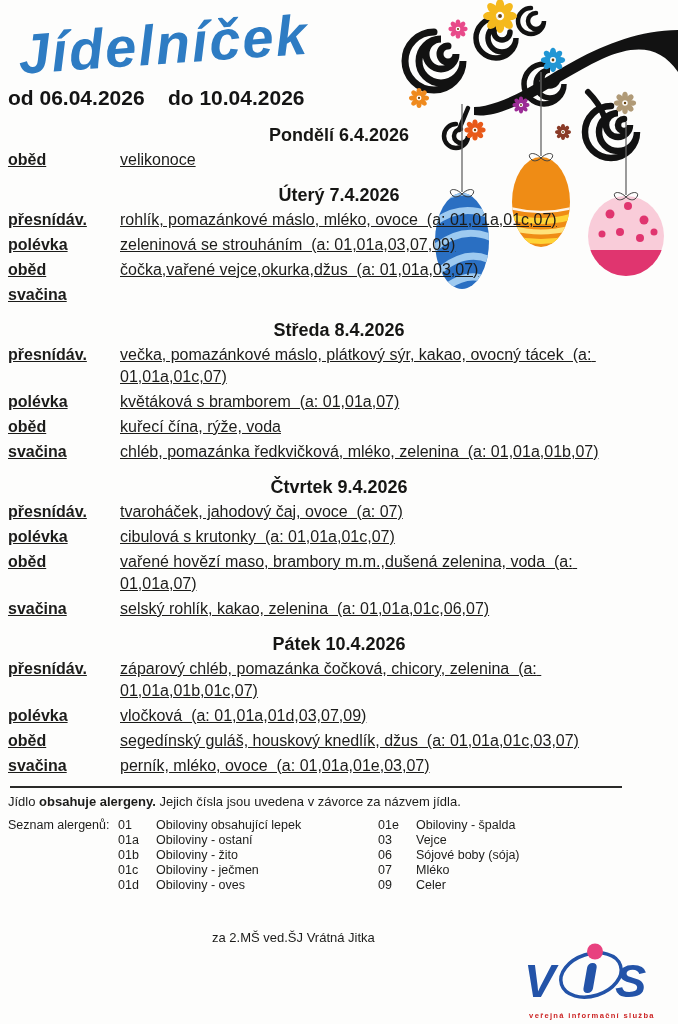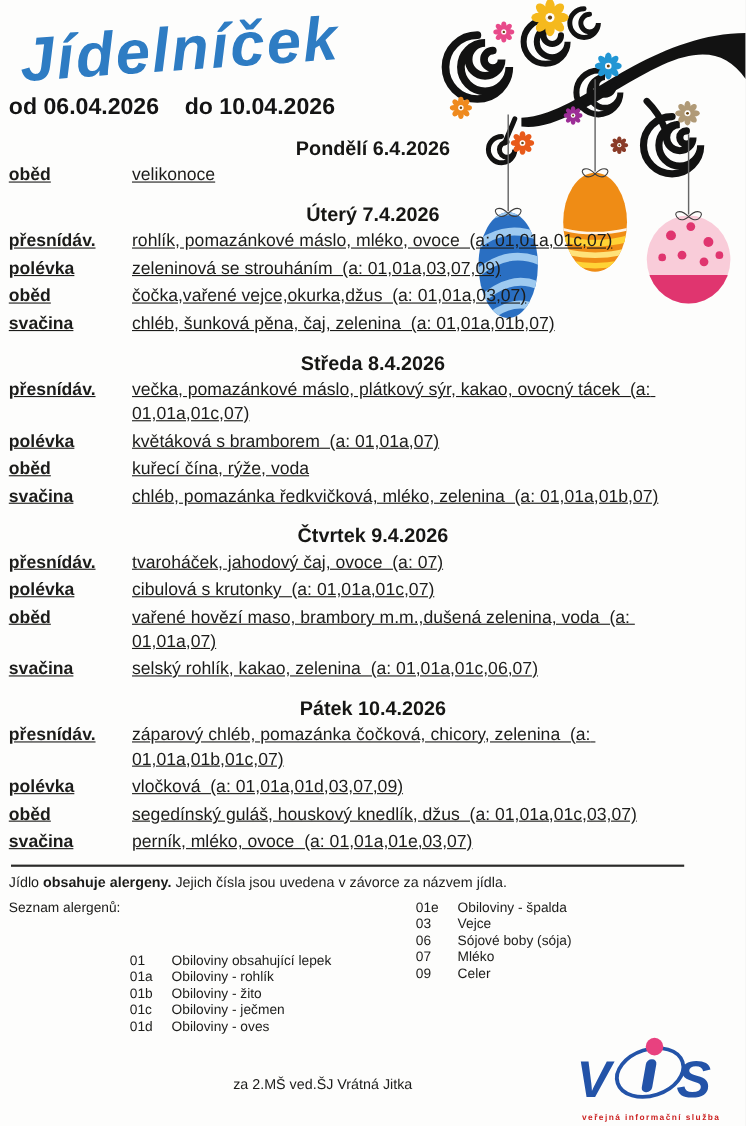--- a/index.html
+++ b/index.html
@@ -27,21 +27,21 @@
   .day:first-child{margin-top:0;}
   .day-title{font-size:18px;font-weight:bold;line-height:22px;margin:0 0 3px 0;color:#161614;text-align:center;}
   .row{display:flex;margin:3px 0;font-size:16px;line-height:22px;text-decoration:underline;}
   .row-label{width:112px;flex:none;font-weight:bold;}
   .row-text{width:524px;white-space:pre-wrap;}
   
   .divider{border:none;border-top:2px solid #2b2b29;width:612px;margin:9px 0 6px 2px;}
   .note{font-size:13px;line-height:16px;margin:0 0 8px 0;}
   .allergens{display:flex;font-size:12.5px;line-height:15px;}
   .alg-label{width:110px;flex:none;}
-  .alg-col{width:260px;flex:none;margin-top:48px;}
+  .alg-col{width:260px;flex:none;}
   .alg-col2{flex:1;}
   .alg-row{display:flex;}
   .alg-code{width:38px;flex:none;}
   .footer{margin-top:5px;font-size:13px;line-height:16px;white-space:pre-wrap;}
   .f-line{margin:0;}
   .f2{margin-left:204px;}
   
   .vis{position:absolute;right:16px;top:940px;z-index:5;}
   .logo-letter{font-family:"Liberation Sans",sans-serif;font-size:47px;font-weight:bold;font-style:italic;}
   .logo-caption{font-family:"Liberation Sans",sans-serif;font-size:7.6px;font-weight:bold;letter-spacing:1.3px;}
@@ -173,21 +173,20 @@
         <div class="row">
           <span class="row-label">polévka</span>
           <span class="row-text">zeleninová se strouháním  (a: 01,01a,03,07,09)</span>
         </div>
         <div class="row">
           <span class="row-label">oběd</span>
           <span class="row-text">čočka,vařené vejce,okurka,džus  (a: 01,01a,03,07)</span>
         </div>
         <div class="row">
           <span class="row-label">svačina</span>
-          <span class="row-text">chléb, šunková pěna, čaj, zelenina  (a: 01,01a,01b,07)</span>
         </div>
       </section>
 
       <section class="day">
         <h2 class="day-title">Středa 8.4.2026</h2>
         <div class="row">
           <span class="row-label">přesnídáv.</span>
           <span class="row-text">večka, pomazánkové máslo, plátkový sýr, kakao, ovocný tácek  (a: 01,01a,01c,07)</span>
         </div>
         <div class="row">
@@ -251,21 +250,21 @@
 
     <div class="allergens">
       <div class="alg-label">Seznam alergenů:</div>
       <div class="alg-col">
         <div class="alg-row">
           <span class="alg-code">01</span>
           <span>Obiloviny obsahující lepek</span>
         </div>
         <div class="alg-row">
           <span class="alg-code">01a</span>
-          <span>Obiloviny - rohlík</span>
+          <span>Obiloviny - ostaní</span>
         </div>
         <div class="alg-row">
           <span class="alg-code">01b</span>
           <span>Obiloviny - žito</span>
         </div>
         <div class="alg-row">
           <span class="alg-code">01c</span>
           <span>Obiloviny - ječmen</span>
         </div>
         <div class="alg-row">

